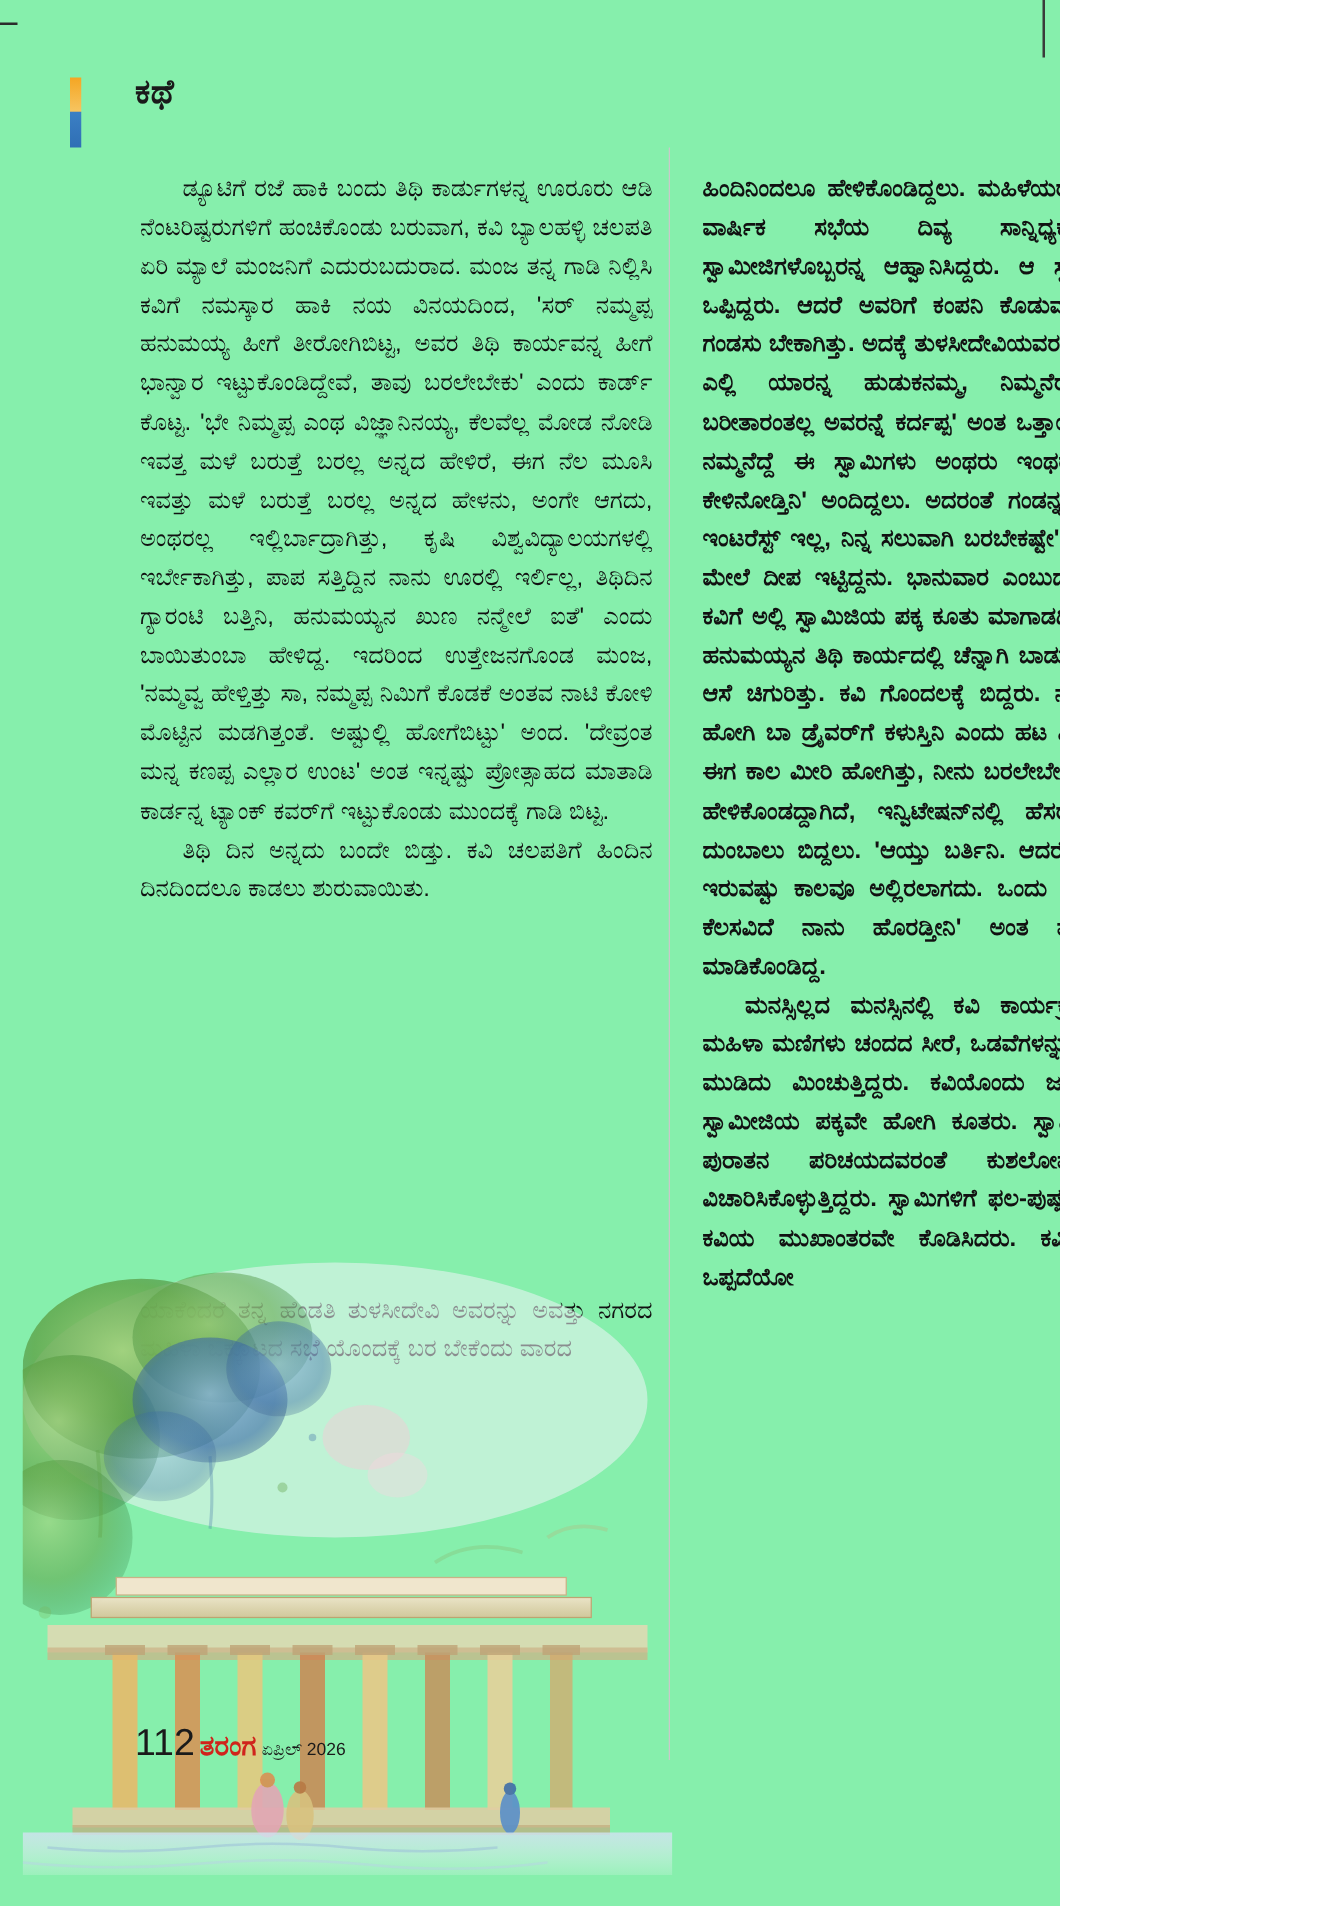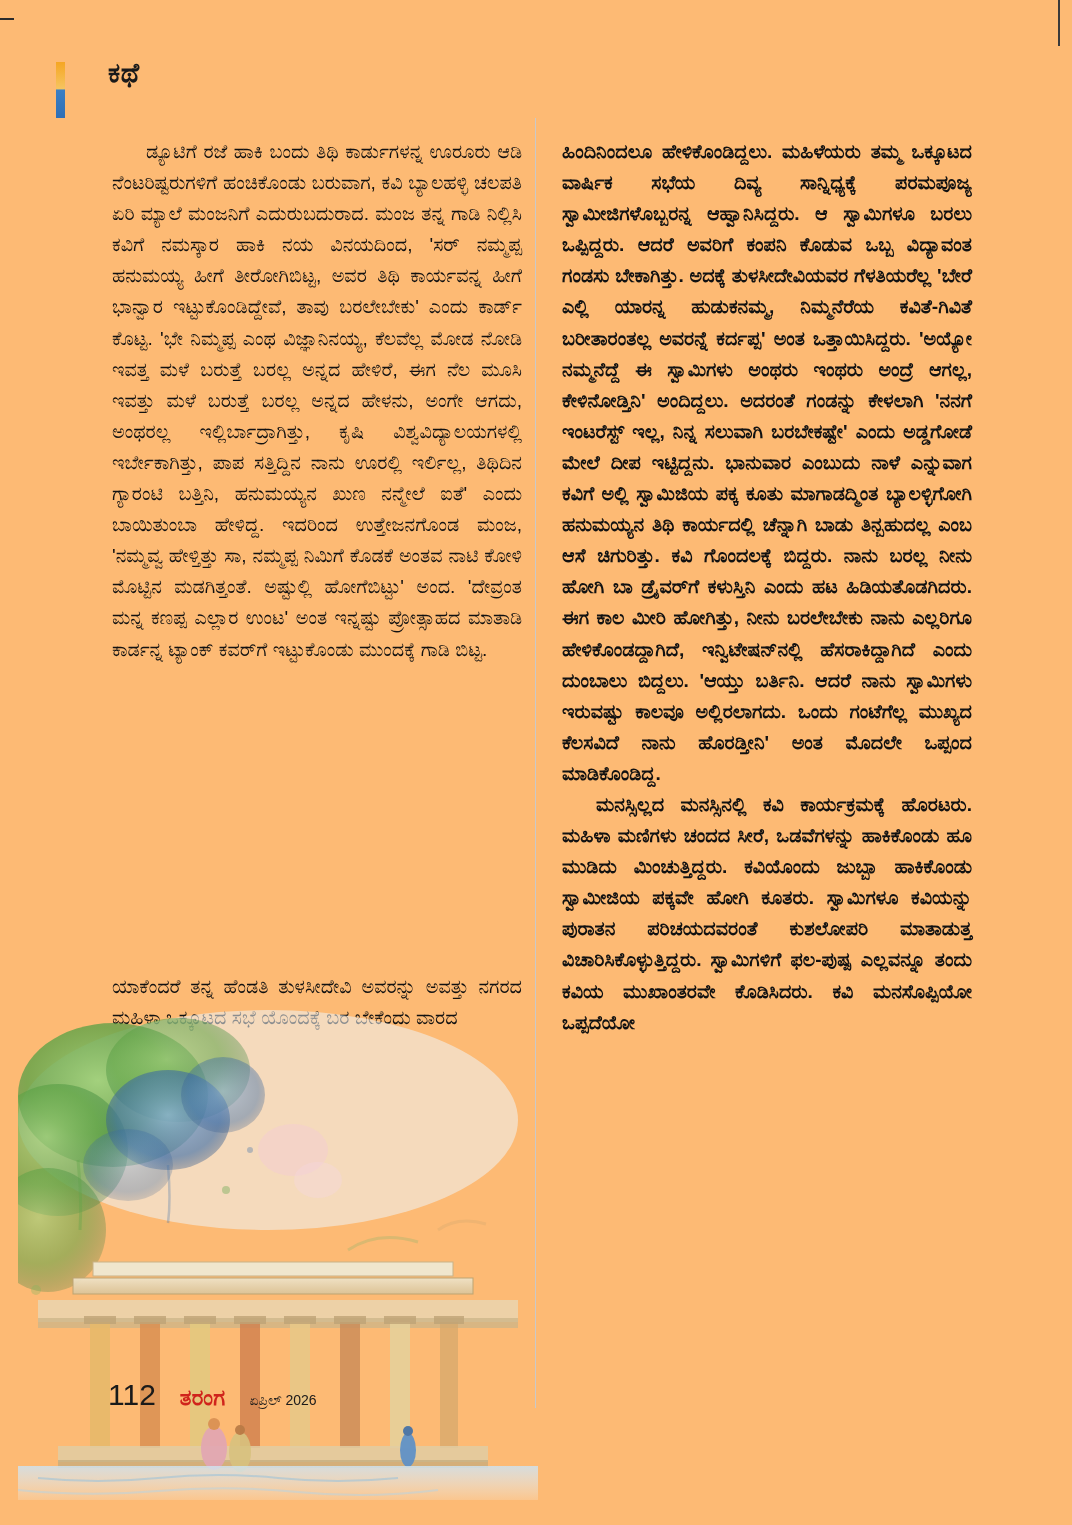--- a/index.html
+++ b/index.html
@@ -5,23 +5,23 @@
   html, body {
     margin: 0;
     padding: 0;
     background: #ffffff;
   }
   body {
     font-family: "Liberation Sans", sans-serif;
   }
   #page {
     position: relative;
-    width: 1072px;
+    width: 848px;
     height: 1525px;
-    background: #fdba74;
+    background: #86efac;
     overflow: hidden;
   }
 
   
   .edge-mark-left {
     position: absolute;
     left: 0px;
     top: 18px;
     width: 14px;
     height: 2px;
@@ -106,21 +106,21 @@
   }
   .artwork svg { display: block; }
 
   
   .footer {
     position: absolute;
     left: 108px;
     top: 1378px;
     display: flex;
     align-items: baseline;
-    gap: 24px;
+    gap: 4px;
   }
   .folio {
     font-size: 30px;
     color: #1a1a1a;
     font-weight: normal;
   }
   .mag-name {
     font-size: 22px;
     font-weight: bold;
     color: #d0241c;
@@ -139,20 +139,21 @@
   <div class="edge-mark-left"></div>
   <div class="edge-mark-right"></div>
 
   <div class="section-accent"></div>
   <div class="section-label">ಕಥೆ</div>
 
   <div class="col-divider"></div>
 
   <div class="column" id="col-left">
     <p class="indent">ಡ್ಯೂಟಿಗೆ ರಜೆ ಹಾಕಿ ಬಂದು ತಿಥಿ ಕಾರ್ಡುಗಳನ್ನ ಊರೂರು ಆಡಿ ನೆಂಟರಿಷ್ಟರುಗಳಿಗೆ ಹಂಚಿಕೊಂಡು ಬರುವಾಗ, ಕವಿ ಬ್ಯಾಲಹಳ್ಳಿ ಚಲಪತಿ ಏರಿ ಮ್ಯಾಲೆ ಮಂಜನಿಗೆ ಎದುರುಬದುರಾದ. ಮಂಜ ತನ್ನ ಗಾಡಿ ನಿಲ್ಲಿಸಿ ಕವಿಗೆ ನಮಸ್ಕಾರ ಹಾಕಿ ನಯ ವಿನಯದಿಂದ, 'ಸರ್ ನಮ್ಮಪ್ಪ ಹನುಮಯ್ಯ ಹೀಗೆ ತೀರೋಗಿಬಿಟ್ಟ, ಅವರ ತಿಥಿ ಕಾರ್ಯವನ್ನ ಹೀಗೆ ಭಾನ್ವಾರ ಇಟ್ಟುಕೊಂಡಿದ್ದೇವೆ, ತಾವು ಬರಲೇಬೇಕು' ಎಂದು ಕಾರ್ಡ್ ಕೊಟ್ಟ. 'ಭೇ ನಿಮ್ಮಪ್ಪ ಎಂಥ ವಿಜ್ಞಾನಿನಯ್ಯ, ಕೆಲವೆಲ್ಲ ಮೋಡ ನೋಡಿ ಇವತ್ತ ಮಳೆ ಬರುತ್ತೆ ಬರಲ್ಲ ಅನ್ನದ ಹೇಳಿರೆ, ಈಗ ನೆಲ ಮೂಸಿ ಇವತ್ತು ಮಳೆ ಬರುತ್ತೆ ಬರಲ್ಲ ಅನ್ನದ ಹೇಳನು, ಅಂಗೇ ಆಗದು, ಅಂಥರಲ್ಲ ಇಲ್ಲಿರ್ಬಾದ್ರಾಗಿತ್ತು, ಕೃಷಿ ವಿಶ್ವವಿದ್ಯಾಲಯಗಳಲ್ಲಿ ಇರ್ಬೇಕಾಗಿತ್ತು, ಪಾಪ ಸತ್ತಿದ್ದಿನ ನಾನು ಊರಲ್ಲಿ ಇರ್ಲಿಲ್ಲ, ತಿಥಿದಿನ ಗ್ಯಾರಂಟಿ ಬತ್ತಿನಿ, ಹನುಮಯ್ಯನ ಖುಣ ನನ್ಮೇಲೆ ಐತೆ' ಎಂದು ಬಾಯಿತುಂಬಾ ಹೇಳಿದ್ದ. ಇದರಿಂದ ಉತ್ತೇಜನಗೊಂಡ ಮಂಜ, 'ನಮ್ಮವ್ವ ಹೇಳ್ತಿತ್ತು ಸಾ, ನಮ್ಮಪ್ಪ ನಿಮಿಗೆ ಕೊಡಕೆ ಅಂತವ ನಾಟಿ ಕೋಳಿ ಮೊಟ್ಟಿನ ಮಡಗಿತ್ತಂತೆ. ಅಷ್ಟುಲ್ಲಿ ಹೋಗೆಬಿಟ್ಟು' ಅಂದ. 'ದೇವ್ರಂತ ಮನ್ನ ಕಣಪ್ಪ ಎಲ್ಲಾರ ಉಂಟ' ಅಂತ ಇನ್ನಷ್ಟು ಪ್ರೋತ್ಸಾಹದ ಮಾತಾಡಿ ಕಾರ್ಡನ್ನ ಟ್ಯಾಂಕ್ ಕವರ್‌ಗೆ ಇಟ್ಟುಕೊಂಡು ಮುಂದಕ್ಕೆ ಗಾಡಿ ಬಿಟ್ಟ.</p>
+    <p class="indent">ತಿಥಿ ದಿನ ಅನ್ನದು ಬಂದೇ ಬಿಡ್ತು. ಕವಿ ಚಲಪತಿಗೆ ಹಿಂದಿನ ದಿನದಿಂದಲೂ ಕಾಡಲು ಶುರುವಾಯಿತು.</p>
     <div class="art-float"></div>
     <p>ಯಾಕೆಂದರೆ ತನ್ನ ಹೆಂಡತಿ ತುಳಸೀದೇವಿ ಅವರನ್ನು ಅವತ್ತು ನಗರದ ಮಹಿಳಾ ಒಕ್ಕೂಟದ ಸಭೆ ಯೊಂದಕ್ಕೆ ಬರ ಬೇಕೆಂದು ವಾರದ</p>
   </div>
 
   <div class="column" id="col-right">
     <p>ಹಿಂದಿನಿಂದಲೂ ಹೇಳಿಕೊಂಡಿದ್ದಲು. ಮಹಿಳೆಯರು ತಮ್ಮ ಒಕ್ಕೂಟದ ವಾರ್ಷಿಕ ಸಭೆಯ ದಿವ್ಯ ಸಾನ್ನಿಧ್ಯಕ್ಕೆ ಪರಮಪೂಜ್ಯ ಸ್ವಾಮೀಜಿಗಳೊಬ್ಬರನ್ನ ಆಹ್ವಾನಿಸಿದ್ದರು. ಆ ಸ್ವಾಮಿಗಳೂ ಬರಲು ಒಪ್ಪಿದ್ದರು. ಆದರೆ ಅವರಿಗೆ ಕಂಪನಿ ಕೊಡುವ ಒಬ್ಬ ವಿದ್ಯಾವಂತ ಗಂಡಸು ಬೇಕಾಗಿತ್ತು. ಅದಕ್ಕೆ ತುಳಸೀದೇವಿಯವರ ಗೆಳತಿಯರೆಲ್ಲ 'ಬೇರೆ ಎಲ್ಲಿ ಯಾರನ್ನ ಹುಡುಕನಮ್ಮ, ನಿಮ್ಮನೆರೆಯ ಕವಿತೆ-ಗಿವಿತೆ ಬರೀತಾರಂತಲ್ಲ ಅವರನ್ನೆ ಕರ್ದಪ್ಪ' ಅಂತ ಒತ್ತಾಯಿಸಿದ್ದರು. 'ಅಯ್ಯೋ ನಮ್ಮನೆದ್ದೆ ಈ ಸ್ವಾಮಿಗಳು ಅಂಥರು ಇಂಥರು ಅಂದ್ರೆ ಆಗಲ್ಲ, ಕೇಳಿನೋಡ್ತಿನಿ' ಅಂದಿದ್ದಲು. ಅದರಂತೆ ಗಂಡನ್ನು ಕೇಳಲಾಗಿ 'ನನಗೆ ಇಂಟರೆಸ್ಟ್ ಇಲ್ಲ, ನಿನ್ನ ಸಲುವಾಗಿ ಬರಬೇಕಷ್ಟೇ' ಎಂದು ಅಡ್ಡಗೋಡೆ ಮೇಲೆ ದೀಪ ಇಟ್ಟಿದ್ದನು. ಭಾನುವಾರ ಎಂಬುದು ನಾಳೆ ಎನ್ನುವಾಗ ಕವಿಗೆ ಅಲ್ಲಿ ಸ್ವಾಮಿಜಿಯ ಪಕ್ಕ ಕೂತು ಮಾಗಾಡದ್ಮಿಂತ ಬ್ಯಾಲಳ್ಳಿಗೋಗಿ ಹನುಮಯ್ಯನ ತಿಥಿ ಕಾರ್ಯದಲ್ಲಿ ಚೆನ್ನಾಗಿ ಬಾಡು ತಿನ್ಬಹುದಲ್ಲ ಎಂಬ ಆಸೆ ಚಿಗುರಿತ್ತು. ಕವಿ ಗೊಂದಲಕ್ಕೆ ಬಿದ್ದರು. ನಾನು ಬರಲ್ಲ ನೀನು ಹೋಗಿ ಬಾ ಡ್ರೈವರ್‌ಗೆ ಕಳುಸ್ತಿನಿ ಎಂದು ಹಟ ಹಿಡಿಯತೊಡಗಿದರು. ಈಗ ಕಾಲ ಮೀರಿ ಹೋಗಿತ್ತು, ನೀನು ಬರಲೇಬೇಕು ನಾನು ಎಲ್ಲರಿಗೂ ಹೇಳಿಕೊಂಡದ್ದಾಗಿದೆ, ಇನ್ವಿಟೇಷನ್‌ನಲ್ಲಿ ಹೆಸರಾಕಿದ್ದಾಗಿದೆ ಎಂದು ದುಂಬಾಲು ಬಿದ್ದಲು. 'ಆಯ್ತು ಬರ್ತಿನಿ. ಆದರೆ ನಾನು ಸ್ವಾಮಿಗಳು ಇರುವಷ್ಟು ಕಾಲವೂ ಅಲ್ಲಿರಲಾಗದು. ಒಂದು ಗಂಟೆಗೆಲ್ಲ ಮುಖ್ಯದ ಕೆಲಸವಿದೆ ನಾನು ಹೊರಡ್ತೀನಿ' ಅಂತ ಮೊದಲೇ ಒಪ್ಪಂದ ಮಾಡಿಕೊಂಡಿದ್ದ.</p>
     <p class="indent">ಮನಸ್ಸಿಲ್ಲದ ಮನಸ್ಸಿನಲ್ಲಿ ಕವಿ ಕಾರ್ಯಕ್ರಮಕ್ಕೆ ಹೊರಟರು. ಮಹಿಳಾ ಮಣಿಗಳು ಚಂದದ ಸೀರೆ, ಒಡವೆಗಳನ್ನು ಹಾಕಿಕೊಂಡು ಹೂ ಮುಡಿದು ಮಿಂಚುತ್ತಿದ್ದರು. ಕವಿಯೊಂದು ಜುಬ್ಬಾ ಹಾಕಿಕೊಂಡು ಸ್ವಾಮೀಜಿಯ ಪಕ್ಕವೇ ಹೋಗಿ ಕೂತರು. ಸ್ವಾಮಿಗಳೂ ಕವಿಯನ್ನು ಪುರಾತನ ಪರಿಚಯದವರಂತೆ ಕುಶಲೋಪರಿ ಮಾತಾಡುತ್ತ ವಿಚಾರಿಸಿಕೊಳ್ಳುತ್ತಿದ್ದರು. ಸ್ವಾಮಿಗಳಿಗೆ ಫಲ-ಪುಷ್ಪ ಎಲ್ಲವನ್ನೂ ತಂದು ಕವಿಯ ಮುಖಾಂತರವೇ ಕೊಡಿಸಿದರು. ಕವಿ ಮನಸೊಪ್ಪಿಯೋ ಒಪ್ಪದೆಯೋ</p>
   </div>
 
   <div class="artwork">

